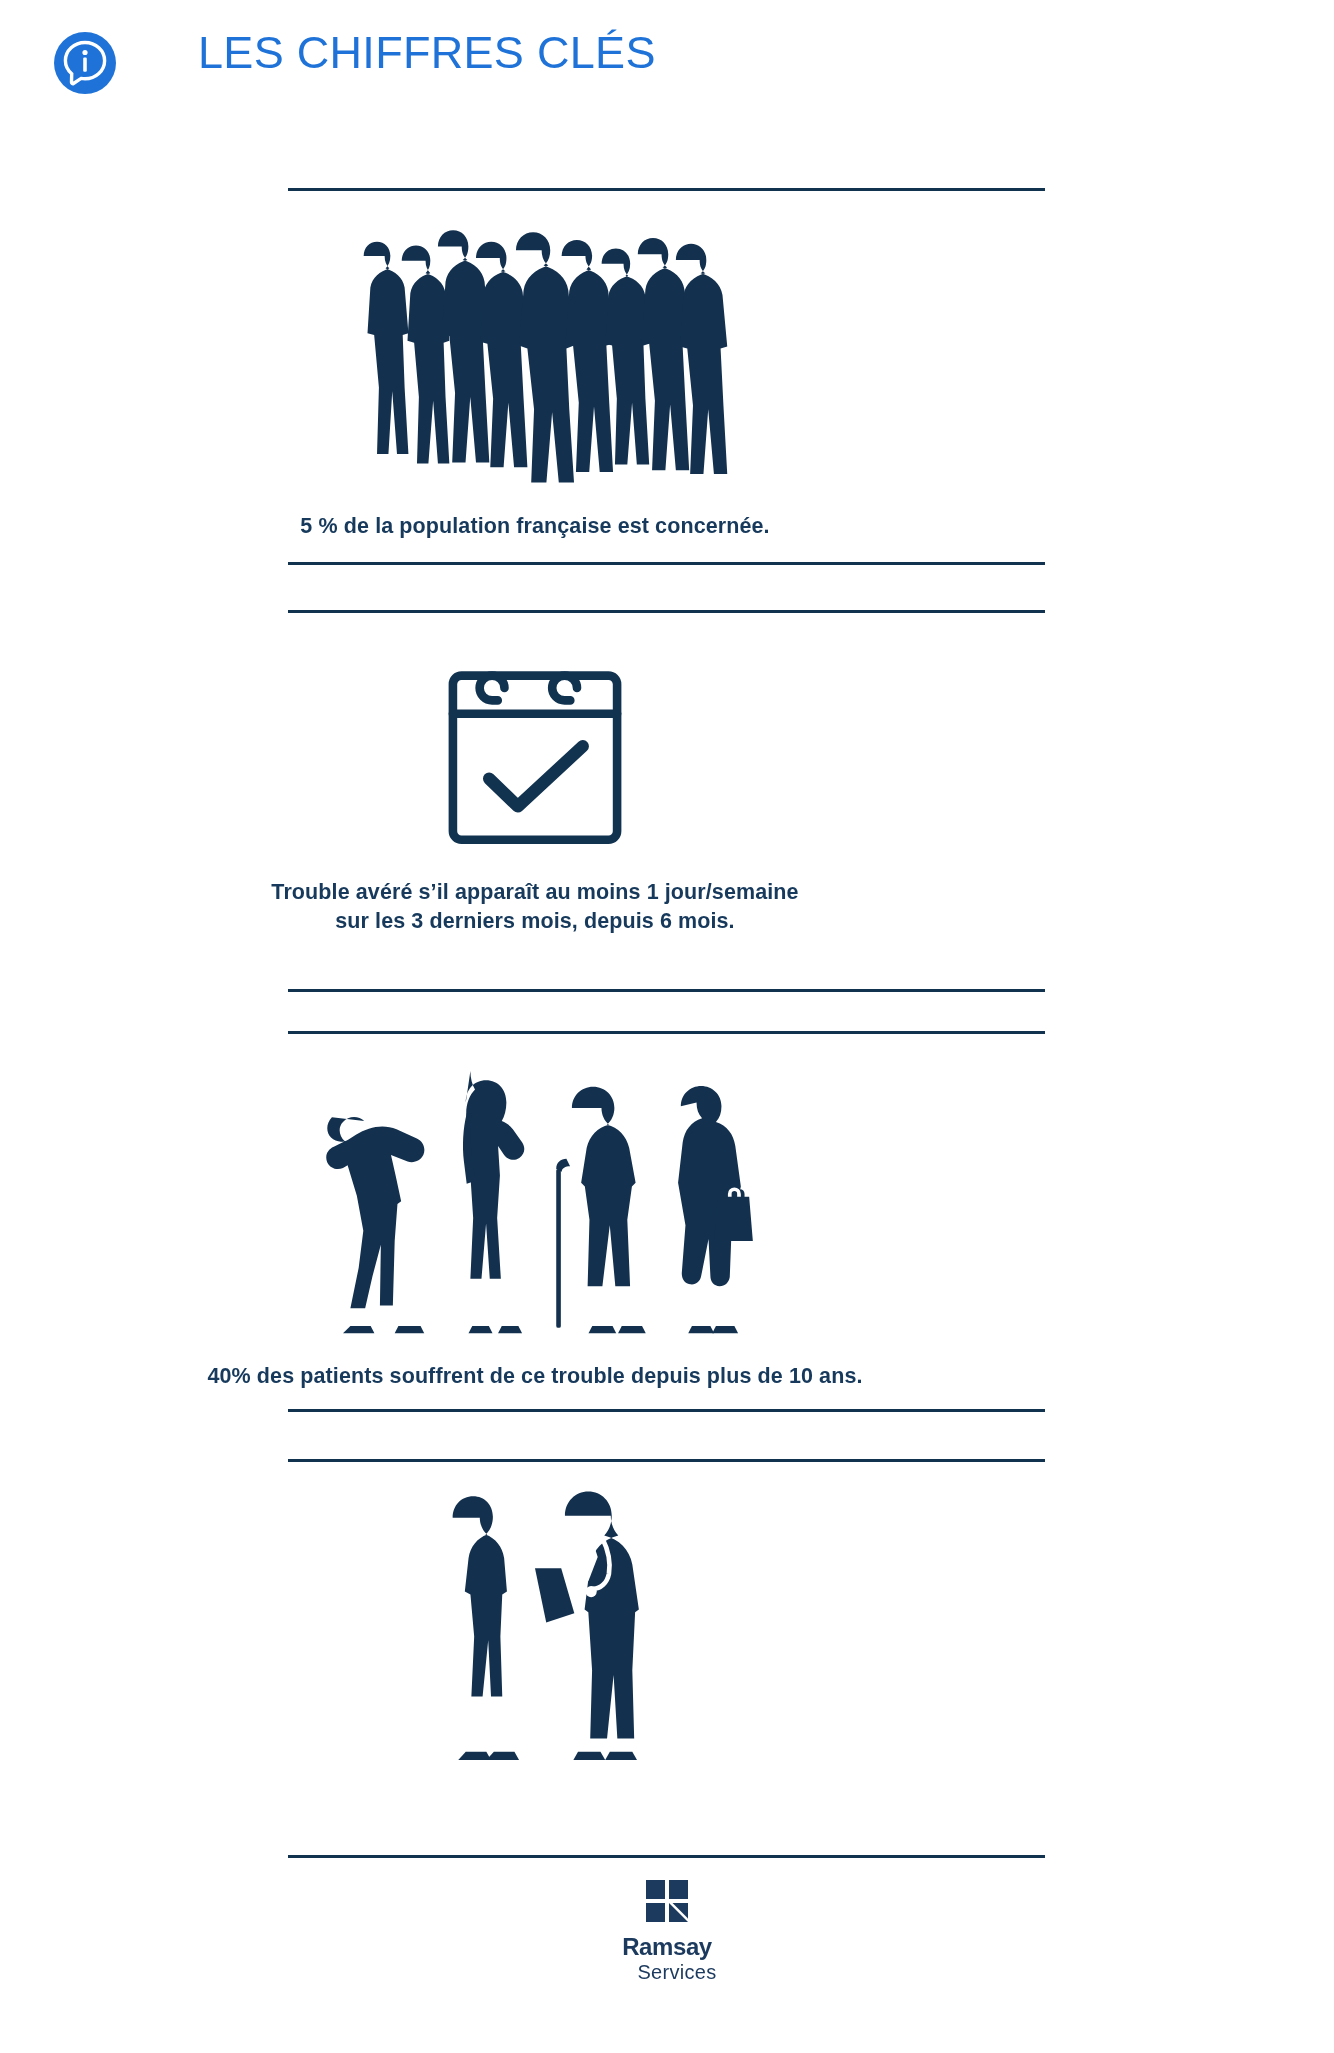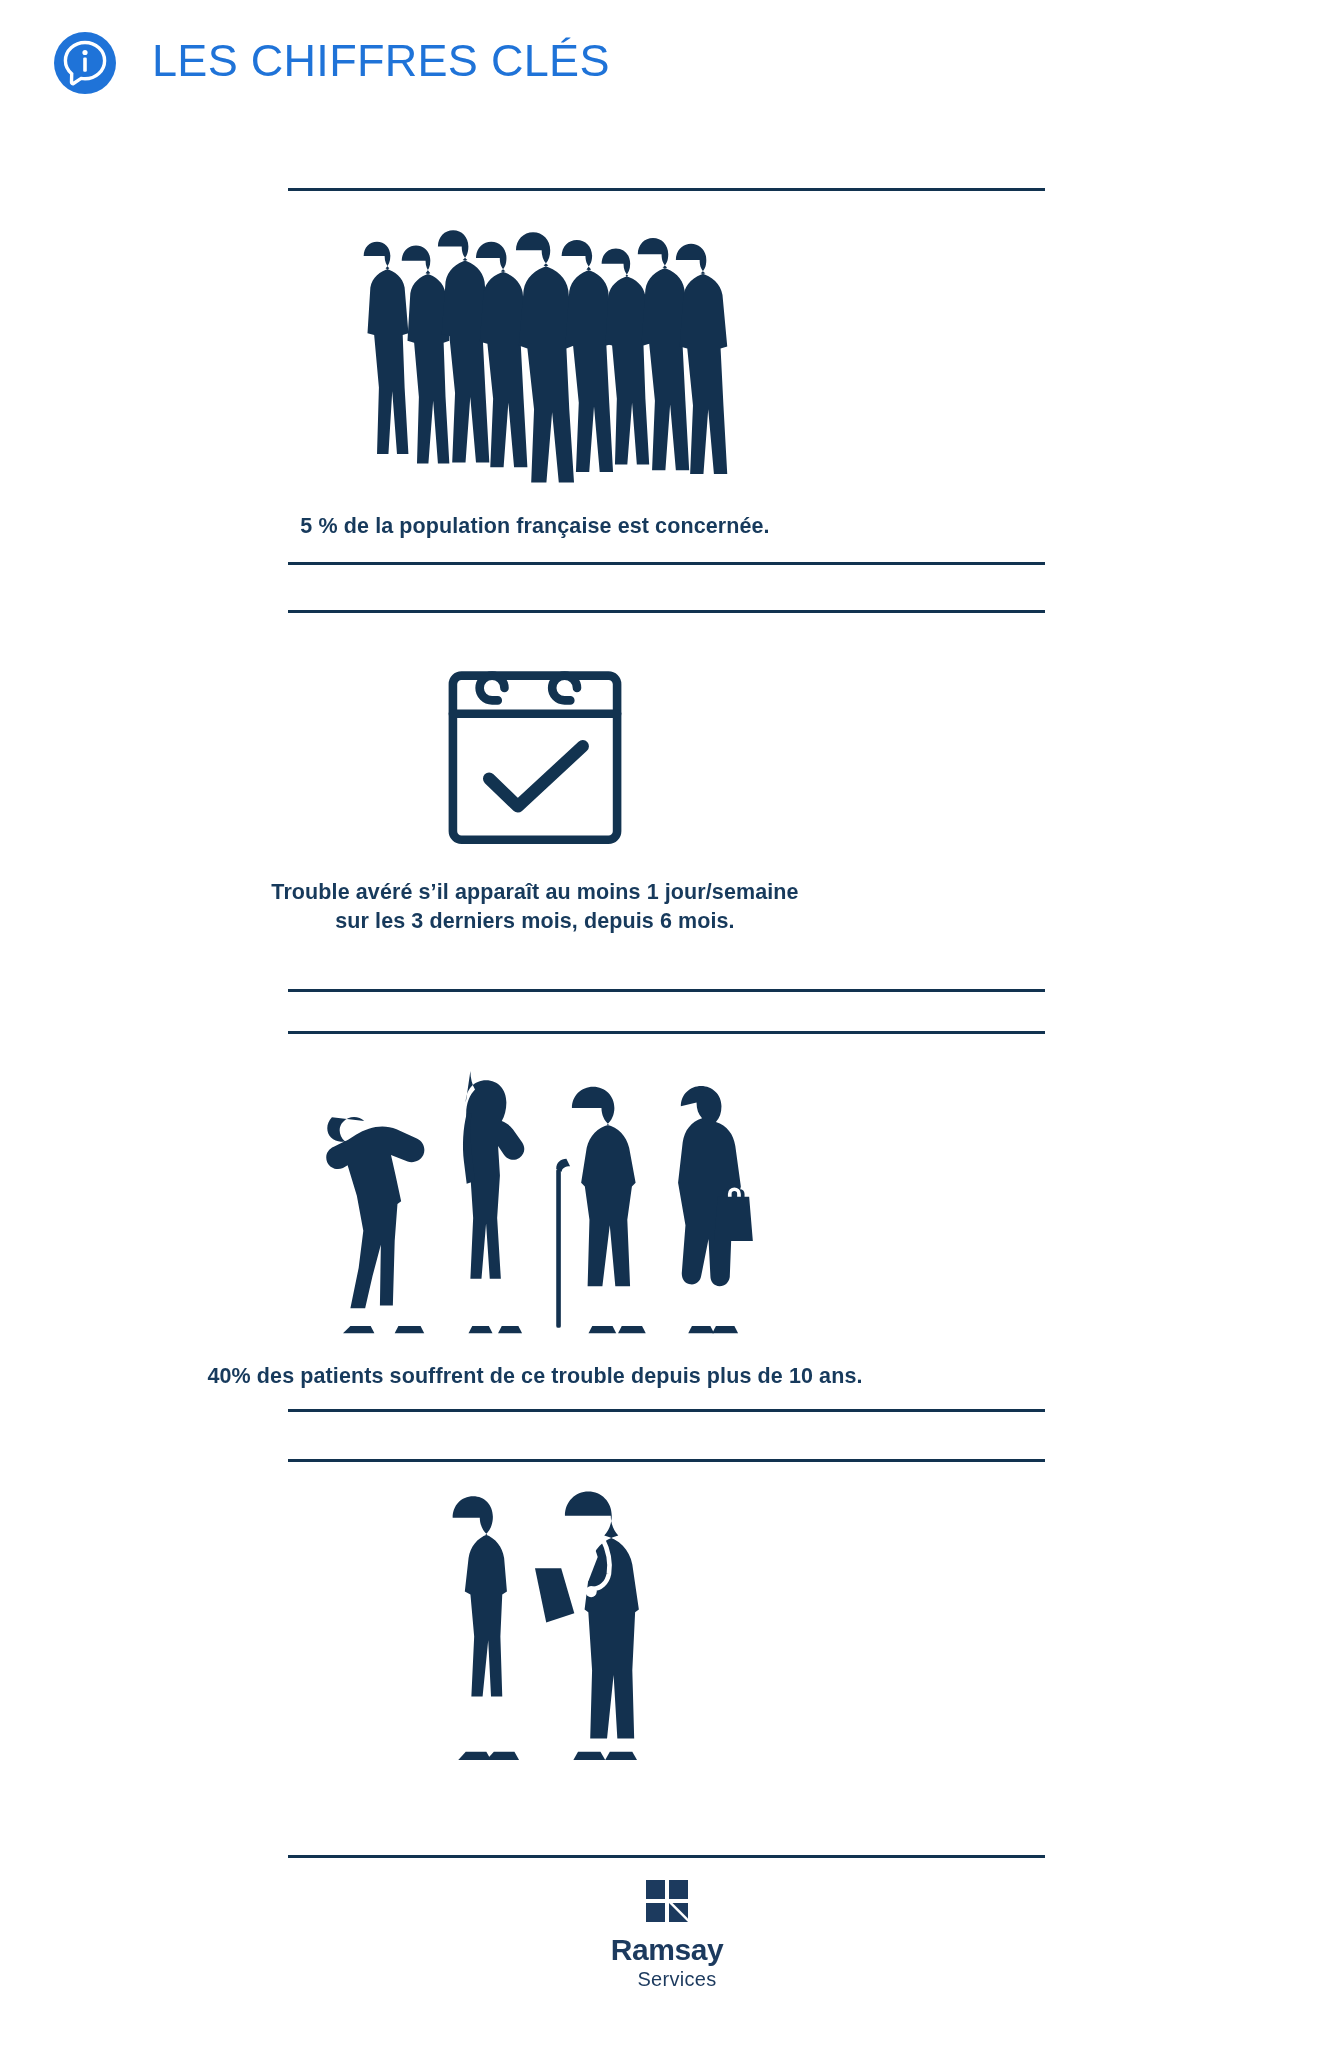--- a/index.html
+++ b/index.html
@@ -13,22 +13,23 @@
     position: relative;
     width: 1334px;
     height: 2053px;
     background: #ffffff;
     overflow: hidden;
   }
 
   
   .header {
     display: flex;
-    align-items: center;
+    align-items: flex-start;
     padding: 22px 0 0 52px;
+    gap: 46px;
   }
   .info-badge {
     width: 66px;
     height: 66px;
     flex: 0 0 66px;
     margin-top: 8px;
   }
   .header-titles {
     margin-left: 34px;
     padding-top: 4px;
@@ -82,21 +83,21 @@
     text-align: center;
   }
   .logo-mark {
     margin: 0 auto 12px auto;
     width: 42px;
     height: 42px;
     display: block;
   }
   .logo-word {
     color: #1c3a5e;
-    font-size: 30px;
+    font-size: 24px;
     font-weight: bold;
     letter-spacing: -0.4px;
     line-height: 1.05;
     font-family: "Liberation Sans", sans-serif;
   }
   .logo-sub {
     color: #1c3a5e;
     font-size: 20px;
     font-weight: 400;
     letter-spacing: 0.3px;

